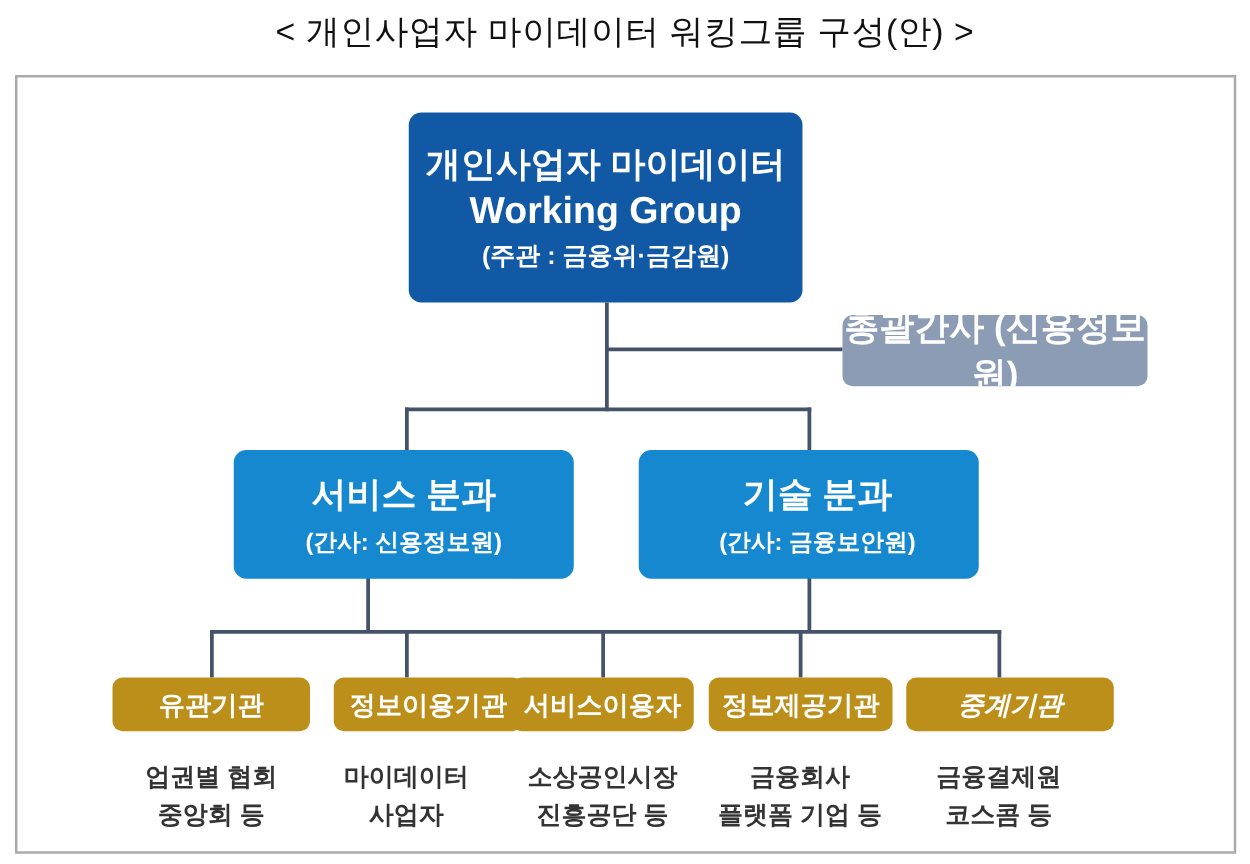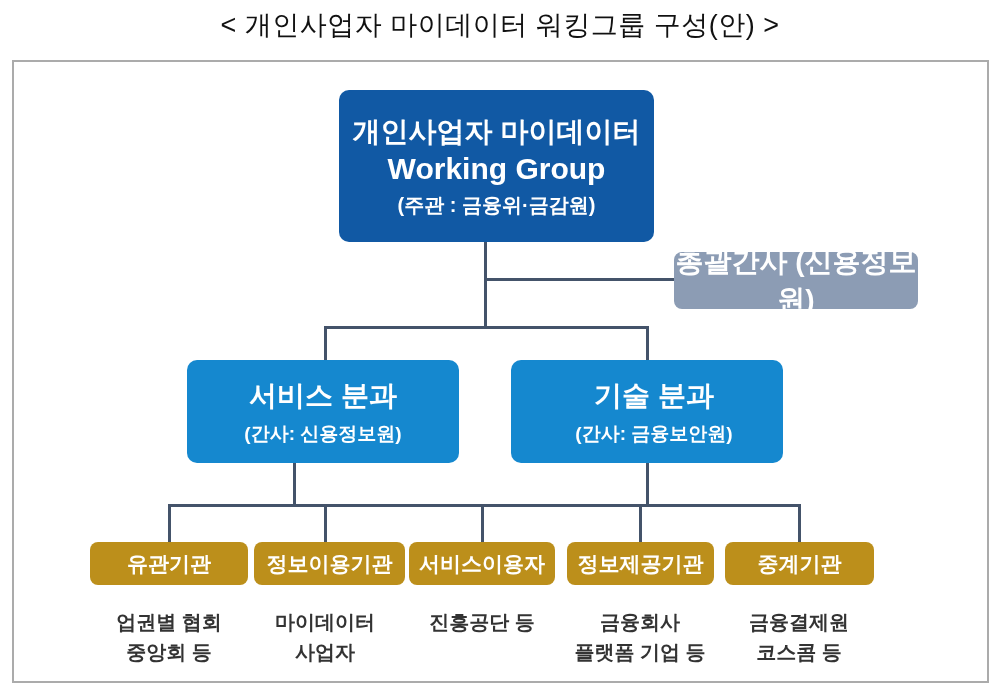--- a/index.html
+++ b/index.html
@@ -41,21 +41,20 @@
     justify-content: center;
     text-align: center;
     font-weight: bold;
     box-sizing: border-box;
   }
   .root-box {
     left: 313px; top: 28px; width: 315px; height: 152px;
     background: var(--root_box, #1159a4);
     border-radius: 10px;
     line-height: 1.22;
-    margin-left: 12px;
   }
   .root-box .l1 { font-size: 28px; }
   .root-box .l2 { font-size: 30px; margin-top: 2px; }
   .root-box .l3 { font-size: 20px; margin-top: 5px; }
   .secretary-box {
     left: 660px; top: 190px; width: 244px; height: 57px;
     background: var(--secretary_box, #8c9cb4);
     border-radius: 8px;
     font-size: 28px;
   }
@@ -68,24 +67,24 @@
   .division-box.tech { left: 497px; padding-left: 14px; }
   .division-box .t { font-size: 28px; }
   .division-box .s { font-size: 19px; margin-top: 6px; }
   .group-box {
     top: 480px; height: 43px;
     background: var(--group_box, #bc8f1b);
     border-radius: 8px;
     font-size: 21px;
   }
   .g0 { left: 76px;  width: 158px; }
-  .g1 { left: 240px; width: 151px; }
+  .g1 { left: 253px; width: 151px; }
   .g2 { left: 395px; width: 146px; }
   .g3 { left: 553px; width: 147px; }
-  .g4 { left: 711px; width: 149px; }
+  .g4 { left: 711px; width: 166px; font-style: italic; }
   .group-desc {
     position: absolute;
     top: 545px;
     width: 170px;
     text-align: center;
     font-size: 20px;
     line-height: 30px;
     font-weight: 600;
     color: var(--desc_text, #333);
   }
@@ -168,20 +167,21 @@
 
   <div class="group-desc d0">
     <div>업권별 협회</div>
     <div>중앙회 등</div>
   </div>
   <div class="group-desc d1">
     <div>마이데이터</div>
     <div>사업자</div>
   </div>
   <div class="group-desc d2">
+    <div>소상공인시장</div>
     <div>진흥공단 등</div>
   </div>
   <div class="group-desc d3">
     <div>금융회사</div>
     <div>플랫폼 기업 등</div>
   </div>
   <div class="group-desc d4">
     <div>금융결제원</div>
     <div>코스콤 등</div>
   </div>

